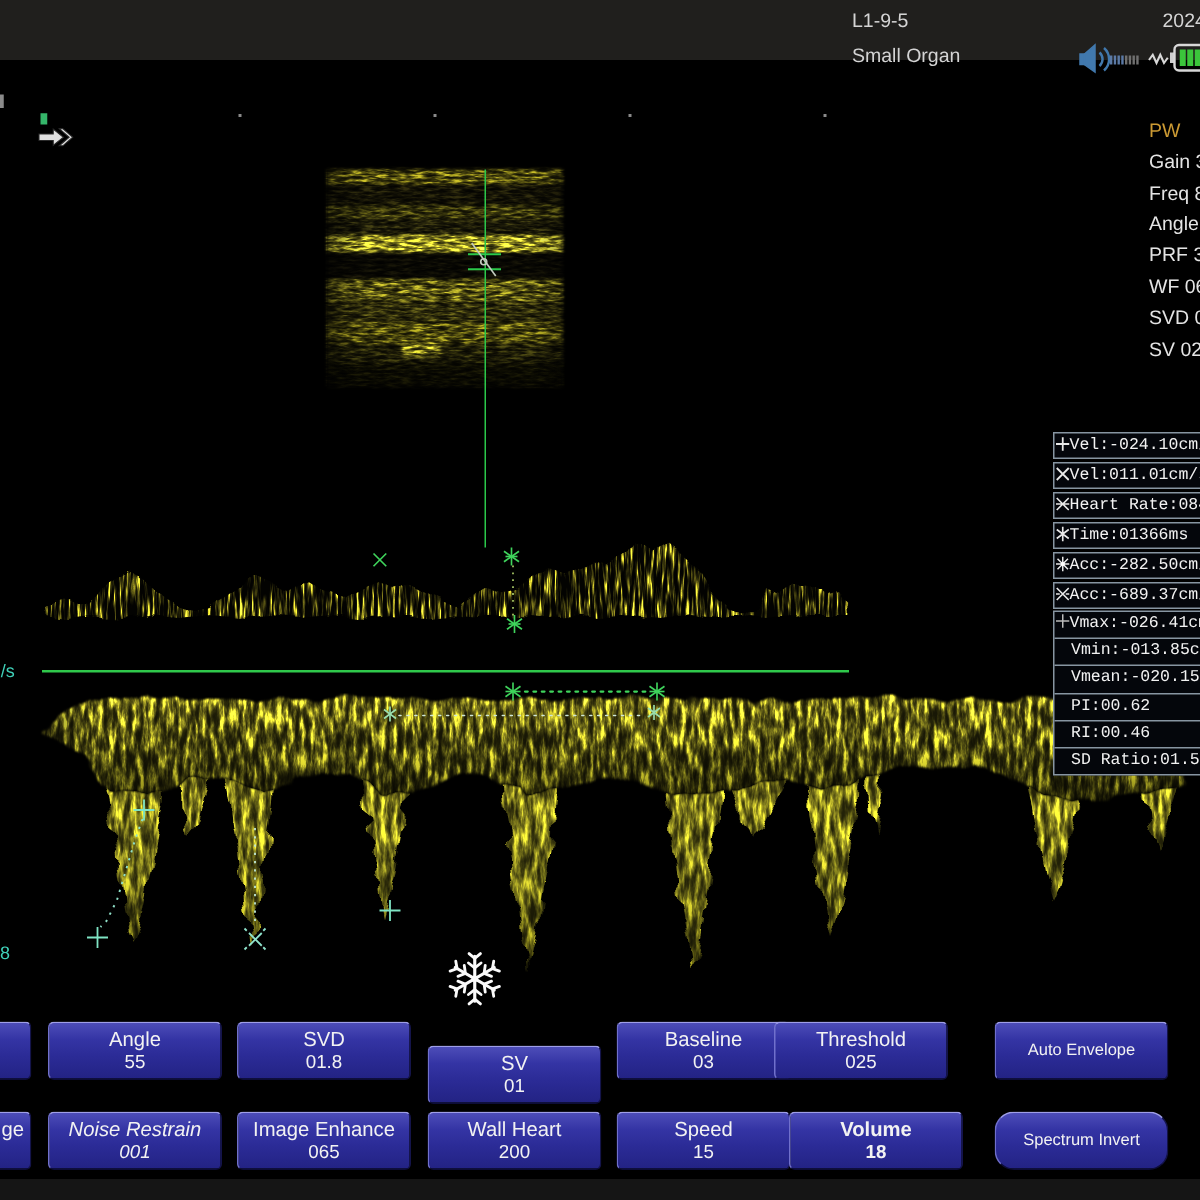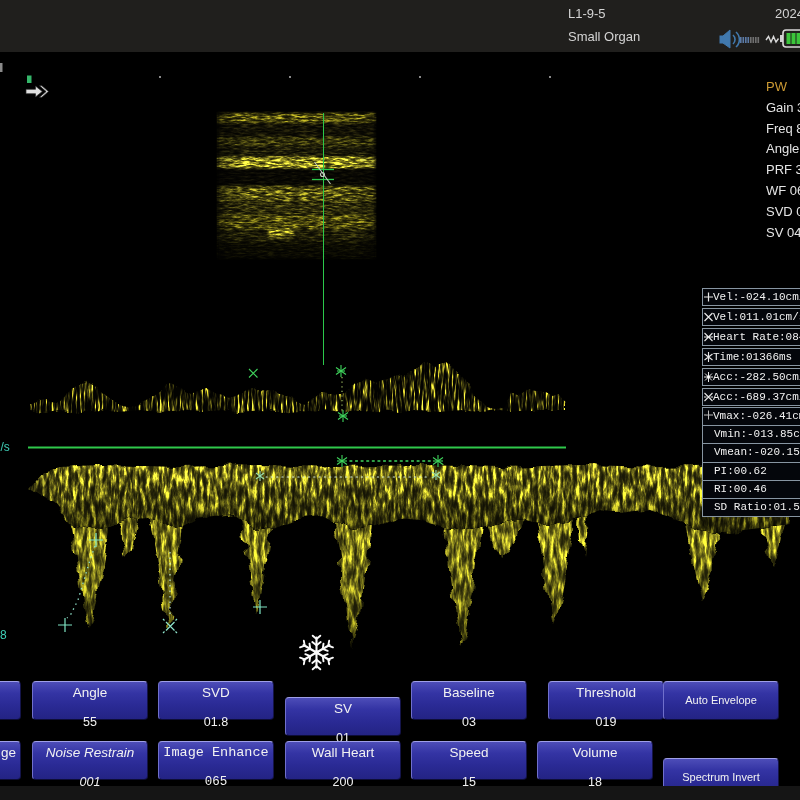--- a/index.html
+++ b/index.html
@@ -1,32 +1,32 @@
 <!DOCTYPE html>
 <html><head><meta charset="utf-8">
 <style>
 html,body{margin:0;padding:0;background:#000;width:800px;height:800px;overflow:hidden;}
 body{font-family:"Liberation Sans",sans-serif;position:relative;}
-#topbar{position:absolute;left:0;top:0;width:800px;height:52px;background:#201f1d;color:#d8d8d8;}
+#topbar{position:absolute;left:0;top:0;width:800px;height:40px;background:#201f1d;color:#d8d8d8;}
 .tb{position:absolute;font-size:13px;color:#d4d4d4;}
 #stage{position:absolute;left:0;top:0;width:800px;height:800px;}
 #params{position:absolute;left:766px;top:0;width:200px;color:#e4e4e4;font-size:13px;}
 #params div{position:absolute;white-space:nowrap;}
 #resbox{position:absolute;left:702px;top:0;width:130px;font-family:"Liberation Mono",monospace;font-size:11px;color:#f2f2f2;}
 .rrow{position:absolute;left:0;width:128px;height:16px;border:1px solid #8795a2;background:#04060b;white-space:nowrap;overflow:hidden;line-height:16px;}
 .rrow svg{vertical-align:-2px;margin-left:1px;}
 .grp{position:absolute;left:0;width:128px;border:1px solid #8795a2;background:#04060b;}
 .grow{height:17.2px;line-height:17.2px;border-bottom:1px solid #8795a2;white-space:nowrap;overflow:hidden;}
 .grow:last-child{border-bottom:none;}
 .btn{position:absolute;width:114px;height:37px;border-radius:4px;
  background:linear-gradient(180deg,#4d4db8 0%,#3434a4 30%,#2b2b96 60%,#232384 100%);
  border-top:1px solid #9f9fe8;border-left:1px solid #7070cc;border-right:1px solid #14144a;border-bottom:1px solid #0d0d38;
  color:#f2f2f2;text-align:center;}
 .btn .l1{font-size:13.5px;margin-top:3px;}
-.btn .l2{font-size:12.5px;margin-top:15px;}
+.btn .l2{font-size:12.5px;margin-top:1px;}
 .btn .single{font-size:11px;line-height:37px;}
 #botstrip{position:absolute;left:0;top:786px;width:800px;height:14px;background:#151515;}
 </style></head>
 <body>
 <svg id="stage" width="800" height="800" viewBox="0 0 800 800">
  <defs>
   <filter id="fb" x="-3%" y="-3%" width="106%" height="106%" color-interpolation-filters="sRGB">
     <feGaussianBlur in="SourceGraphic" stdDeviation="1.2" result="sg"></feGaussianBlur>
     <feTurbulence type="fractalNoise" baseFrequency="0.12 0.55" numOctaves="3" seed="21" result="n"></feTurbulence>
     <feColorMatrix in="n" type="matrix" values="1 0 0 0 0 1 0 0 0 0 1 0 0 0 0 0 0 0 0 1" result="nl"></feColorMatrix>
@@ -285,21 +285,21 @@
 </div>
 
 <div id="params">
  <div style="left:0;top:79px;color:#cc9a33;">PW</div>
  <div style="left:0;top:100px;">Gain 30</div>
  <div style="left:0;top:121px;">Freq 8.0</div>
  <div style="left:0;top:141px;">Angle 55</div>
  <div style="left:0;top:162px;">PRF 3.9</div>
  <div style="left:0;top:183px;">WF 060</div>
  <div style="left:0;top:204px;">SVD 01.8</div>
- <div style="left:0;top:225px;">SV 04</div>
+ <div style="left:0;top:225px;">SV 02</div>
 </div>
 
 <div id="resbox">
  <div class="rrow" style="top:288px;"><svg width="9" height="10">
         <path d="M4.5,0.5 V9.5 M0,5 H9" stroke="#e8e8e8" stroke-width="1.2"></path>
       </svg>Vel:-024.10cm/s</div>
  <div class="rrow" style="top:308px;"><svg width="9" height="10">
         <path d="M0.5,1 L8.5,9 M8.5,1 L0.5,9" stroke="#e8e8e8" stroke-width="1.2"></path>
       </svg>Vel:011.01cm/s</div>
  <div class="rrow" style="top:328px;"><svg width="9" height="10">
@@ -338,48 +338,48 @@
       <div class="l2">01.8</div>
     </div>
  <div class="btn" style="left:285px;top:697px;">
       <div class="l1">SV</div>
       <div class="l2">01</div>
     </div>
  <div class="btn" style="left:411px;top:681px;">
       <div class="l1">Baseline</div>
       <div class="l2">03</div>
     </div>
- <div class="btn" style="left:548px;top:681px;">
+ <div class="btn" style="left:516px;top:681px;">
       <div class="l1">Threshold</div>
-      <div class="l2">019</div>
+      <div class="l2">025</div>
     </div>
  <div class="btn" style="left:663px;top:681px;">
       <div class="single">Auto Envelope</div>
     </div>
  <div class="btn" style="left:-95px;top:741px;">
       <div class="l1" style="text-align:right;padding-right:4px;">ge</div>
       <div class="l2"></div>
     </div>
  <div class="btn" style="left:32px;top:741px;font-style:italic;">
       <div class="l1">Noise Restrain</div>
       <div class="l2">001</div>
     </div>
- <div class="btn" style="left:158px;top:741px;font-family:Liberation Mono, monospace;">
+ <div class="btn" style="left:158px;top:741px;">
       <div class="l1">Image Enhance</div>
       <div class="l2">065</div>
     </div>
  <div class="btn" style="left:285px;top:741px;">
       <div class="l1">Wall Heart</div>
       <div class="l2">200</div>
     </div>
  <div class="btn" style="left:411px;top:741px;">
       <div class="l1">Speed</div>
       <div class="l2">15</div>
     </div>
- <div class="btn" style="left:537px;top:741px;">
+ <div class="btn" style="left:526px;top:741px;font-weight:bold;">
       <div class="l1">Volume</div>
       <div class="l2">18</div>
     </div>
- <div class="btn" style="left:663px;top:758px;">
+ <div class="btn" style="left:663px;top:741px;border-radius:13px;">
       <div class="single">Spectrum Invert</div>
     </div>
 </div>
 <div id="botstrip"></div>
 
 </body></html>

